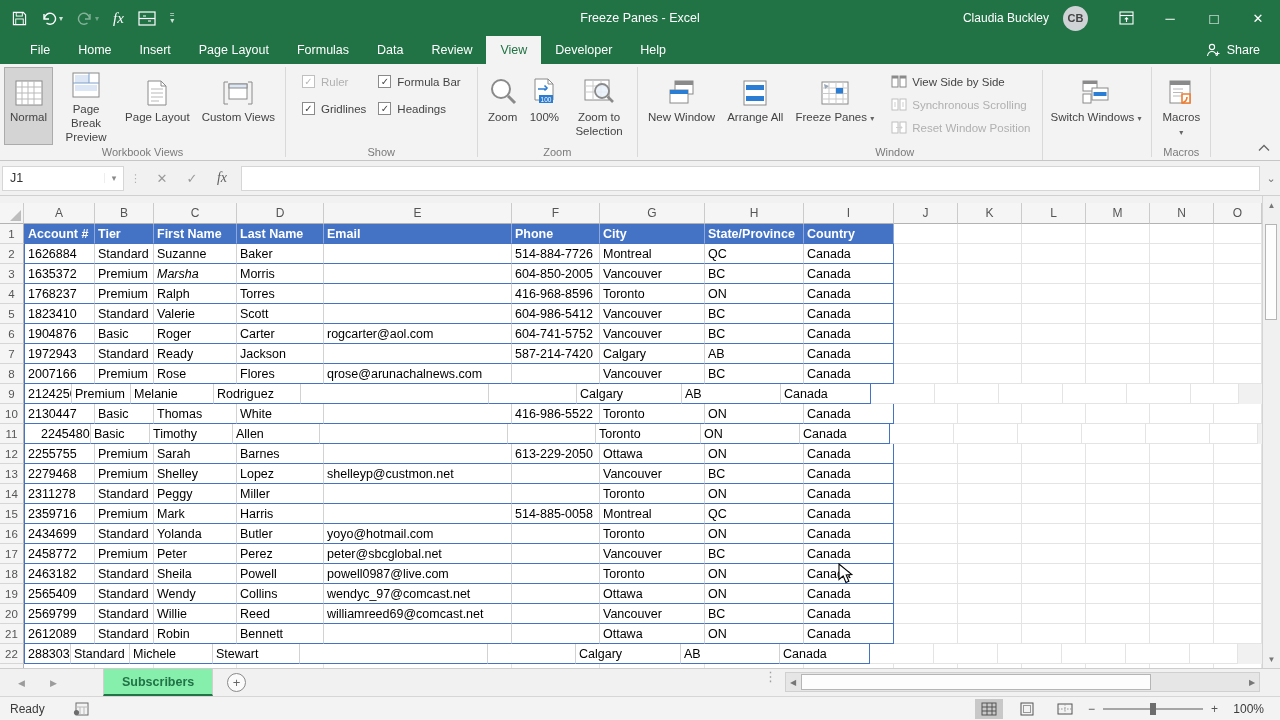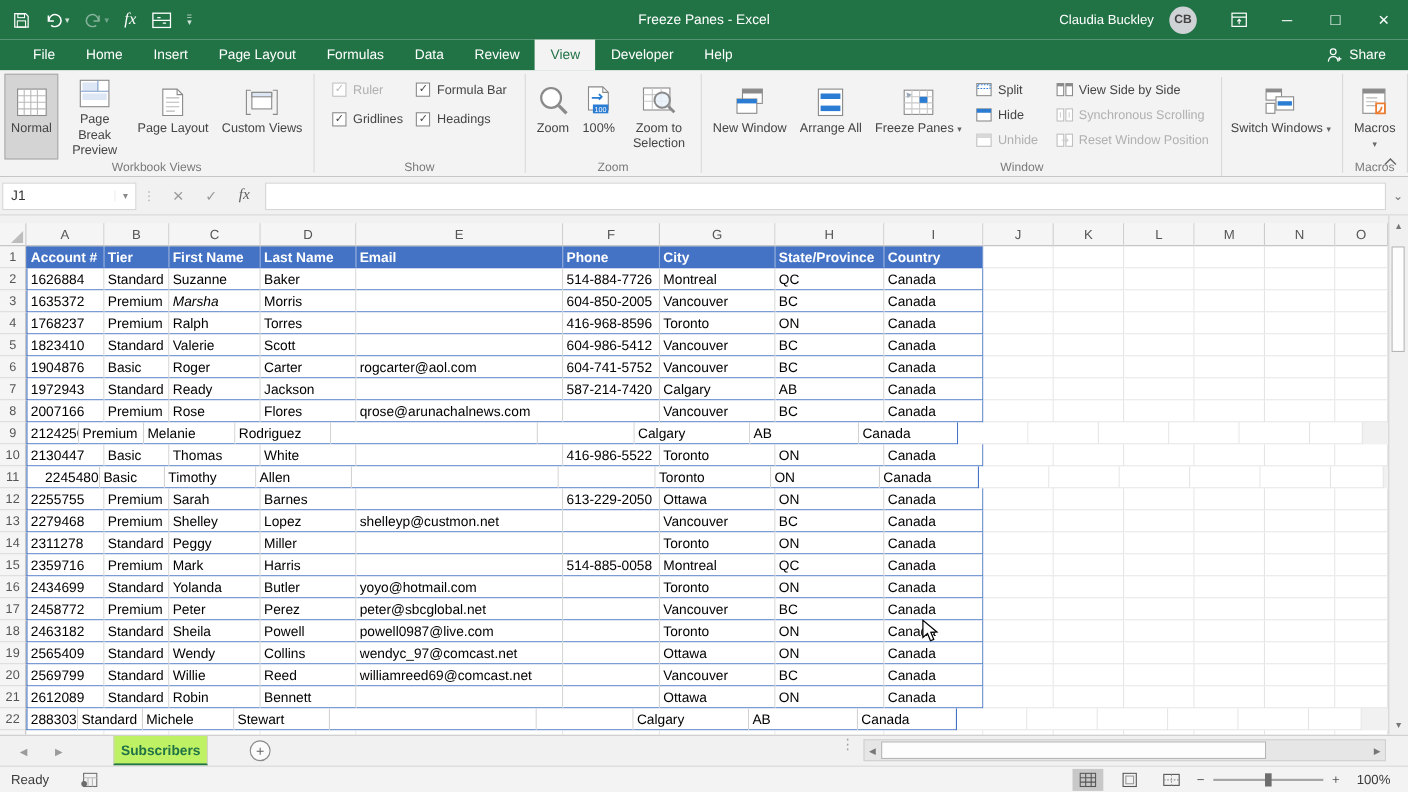--- a/index.html
+++ b/index.html
@@ -81,22 +81,22 @@
   .ecell{border-right:1px solid #e4e4e4;border-bottom:1px solid #e4e4e4;}
 
   
   #vscroll{left:1262px;top:196px;width:18px;height:472px;background:#f0f0f0;border-left:1px solid #d4d4d4;box-sizing:border-box;position:absolute;}
   .varrow{position:absolute;left:0;width:17px;height:18px;display:flex;align-items:center;justify-content:center;font-size:8px;color:#777;}
   #vthumb{position:absolute;left:2px;top:28px;width:12px;height:96px;background:#fdfdfd;border:1px solid #b5b5b5;box-sizing:border-box;}
 
   
   #tabsbar{left:0;top:668px;width:1280px;height:28px;background:#f1f1f1;border-top:1px solid #cdcdcd;box-sizing:border-box;position:absolute;}
   .snav{position:absolute;top:0;height:27px;display:flex;align-items:center;color:#9b9b9b;font-size:9px;}
-  #sheet-tab{position:absolute;left:103px;top:0;height:27px;background:#bef264;border-left:1px solid #d2d0ce;border-right:1px solid #d2d0ce;
-             border-bottom:2px solid #217346;box-sizing:border-box;display:flex;align-items:center;padding:0 6px;
+  #sheet-tab{position:absolute;left:103px;top:0;height:27px;background:#86efac;border-left:1px solid #d2d0ce;border-right:1px solid #d2d0ce;
+             border-bottom:2px solid #217346;box-sizing:border-box;display:flex;align-items:center;padding:0 18px;
              color:#217346;font-weight:bold;font-size:12.5px;}
   #new-sheet{position:absolute;left:227px;top:4px;width:19px;height:19px;border-radius:50%;border:1px solid #8a8a8a;color:#666;
              font-size:13px;display:flex;align-items:center;justify-content:center;box-sizing:border-box;background:#fbfbfb;}
   #hdots{position:absolute;left:764px;top:3px;color:#a0a0a0;font-size:13px;line-height:10px;}
   #hscroll{position:absolute;left:785px;top:3px;width:475px;height:20px;background:#e6e6e6;border:1px solid #d0d0d0;box-sizing:border-box;}
   .harrow{position:absolute;top:0;height:18px;width:14px;display:flex;align-items:center;justify-content:center;color:#777;font-size:8px;}
   #hthumb{position:absolute;left:15px;top:1px;width:350px;height:16px;background:#fdfdfd;border:1px solid #b5b5b5;box-sizing:border-box;}
 
   
   #statusbar{left:0;top:696px;width:1280px;height:24px;background:#f3f3f3;border-top:1px solid #d6d6d6;box-sizing:border-box;position:absolute;
@@ -332,43 +332,20 @@
         <span class="ric">
           <svg width="30" height="28" viewBox="0 0 30 28">
               <rect x="2" y="3" width="26" height="22" fill="#fff" stroke="#8a8a8a"></rect>
               <path d="M2 9h26M2 14.5h26M2 20h26M9 3v22M16 3v22M23 3v22" stroke="#c9c9c9"></path>
               <path d="M4 5l5 2-4 3z" fill="#9aa7b8"></path>
               <rect x="16" y="9" width="7" height="5.5" fill="#2b7cd3"></rect>
             </svg>
         </span>
         <span><span>Freeze Panes</span> <span class="caret">▾</span></span>
       </div>
-      <div class="sbtncol">
-        <span class="sbtn">
-          <svg width="15" height="13" viewBox="0 0 15 13">
-              <rect x="1" y="1" width="13" height="11" fill="#fff" stroke="#8a8a8a"></rect>
-              <rect x="2" y="2" width="11" height="3.5" fill="none" stroke="#2b7cd3" stroke-dasharray="1.5 1.2"></rect>
-            </svg>
-          <span>Split</span>
-        </span>
-        <span class="sbtn">
-          <svg width="15" height="13" viewBox="0 0 15 13">
-              <rect x="1" y="1" width="13" height="11" fill="#fff" stroke="#8a8a8a"></rect>
-              <rect x="1" y="1" width="13" height="3.5" fill="#2b7cd3"></rect>
-            </svg>
-          <span>Hide</span>
-        </span>
-        <span class="sbtn dis">
-          <svg width="15" height="13" viewBox="0 0 15 13">
-              <rect x="1" y="1" width="13" height="11" fill="#fff" stroke="#c0c0c0"></rect>
-              <rect x="1" y="1" width="13" height="3.5" fill="#d8d8d8"></rect>
-            </svg>
-          <span>Unhide</span>
-        </span>
-      </div>
       <div class="sbtncol" style="margin-left:8px;">
         <span class="sbtn">
           <svg width="16" height="13" viewBox="0 0 16 13">
               <rect x="1" y="1" width="6" height="11" fill="#fff" stroke="#8a8a8a"></rect>
               <rect x="9" y="1" width="6" height="11" fill="#fff" stroke="#8a8a8a"></rect>
               <rect x="1" y="1" width="6" height="2.5" fill="#8a8a8a"></rect>
               <rect x="9" y="1" width="6" height="2.5" fill="#8a8a8a"></rect>
             </svg>
           <span>View Side by Side</span>
         </span>

